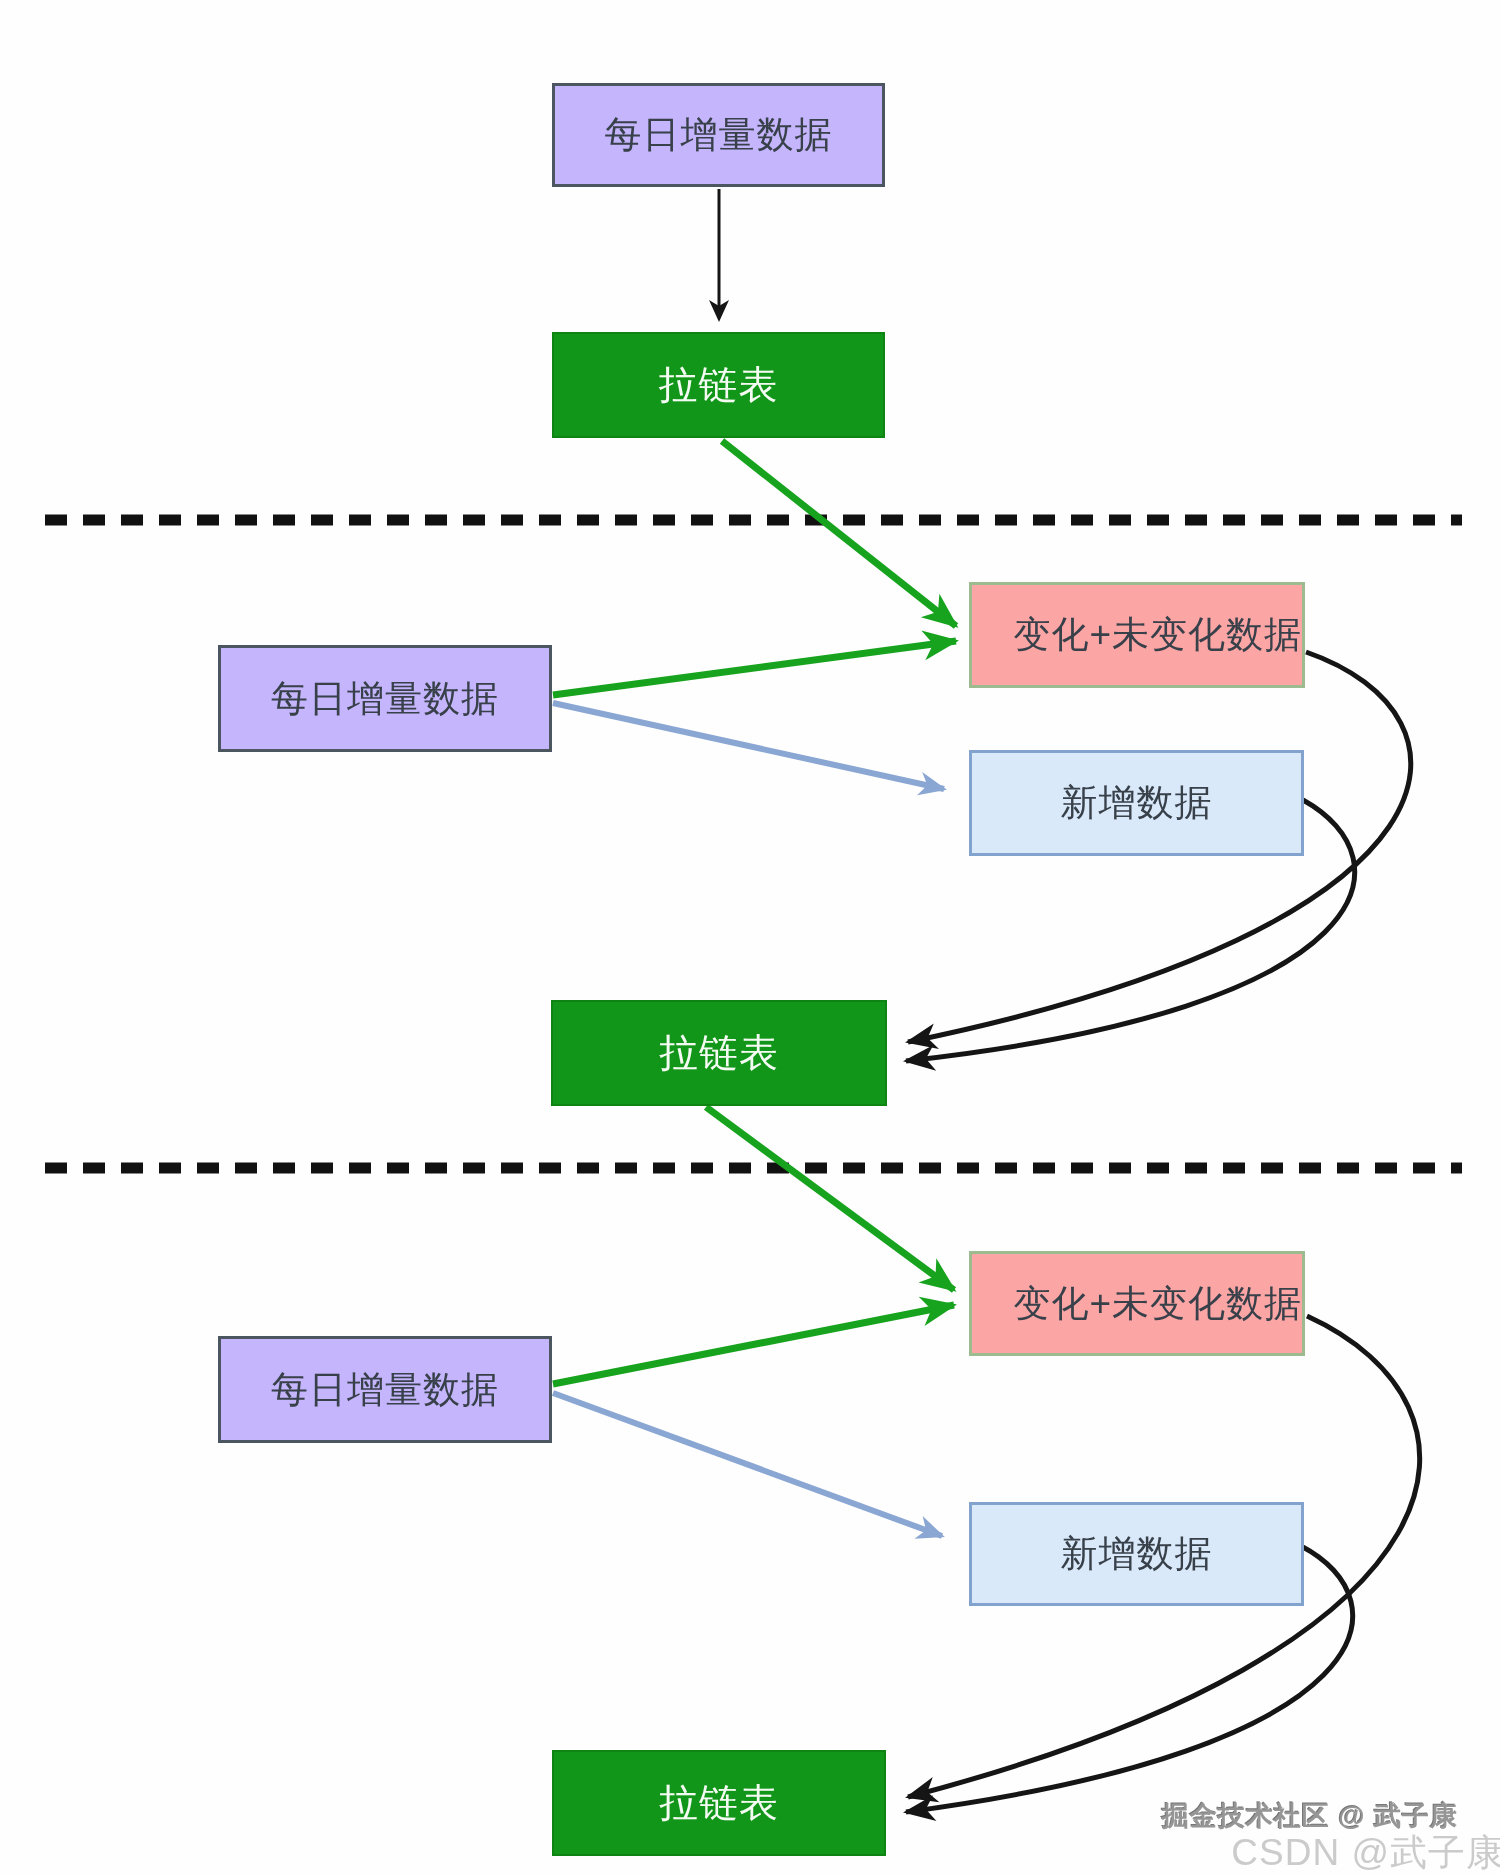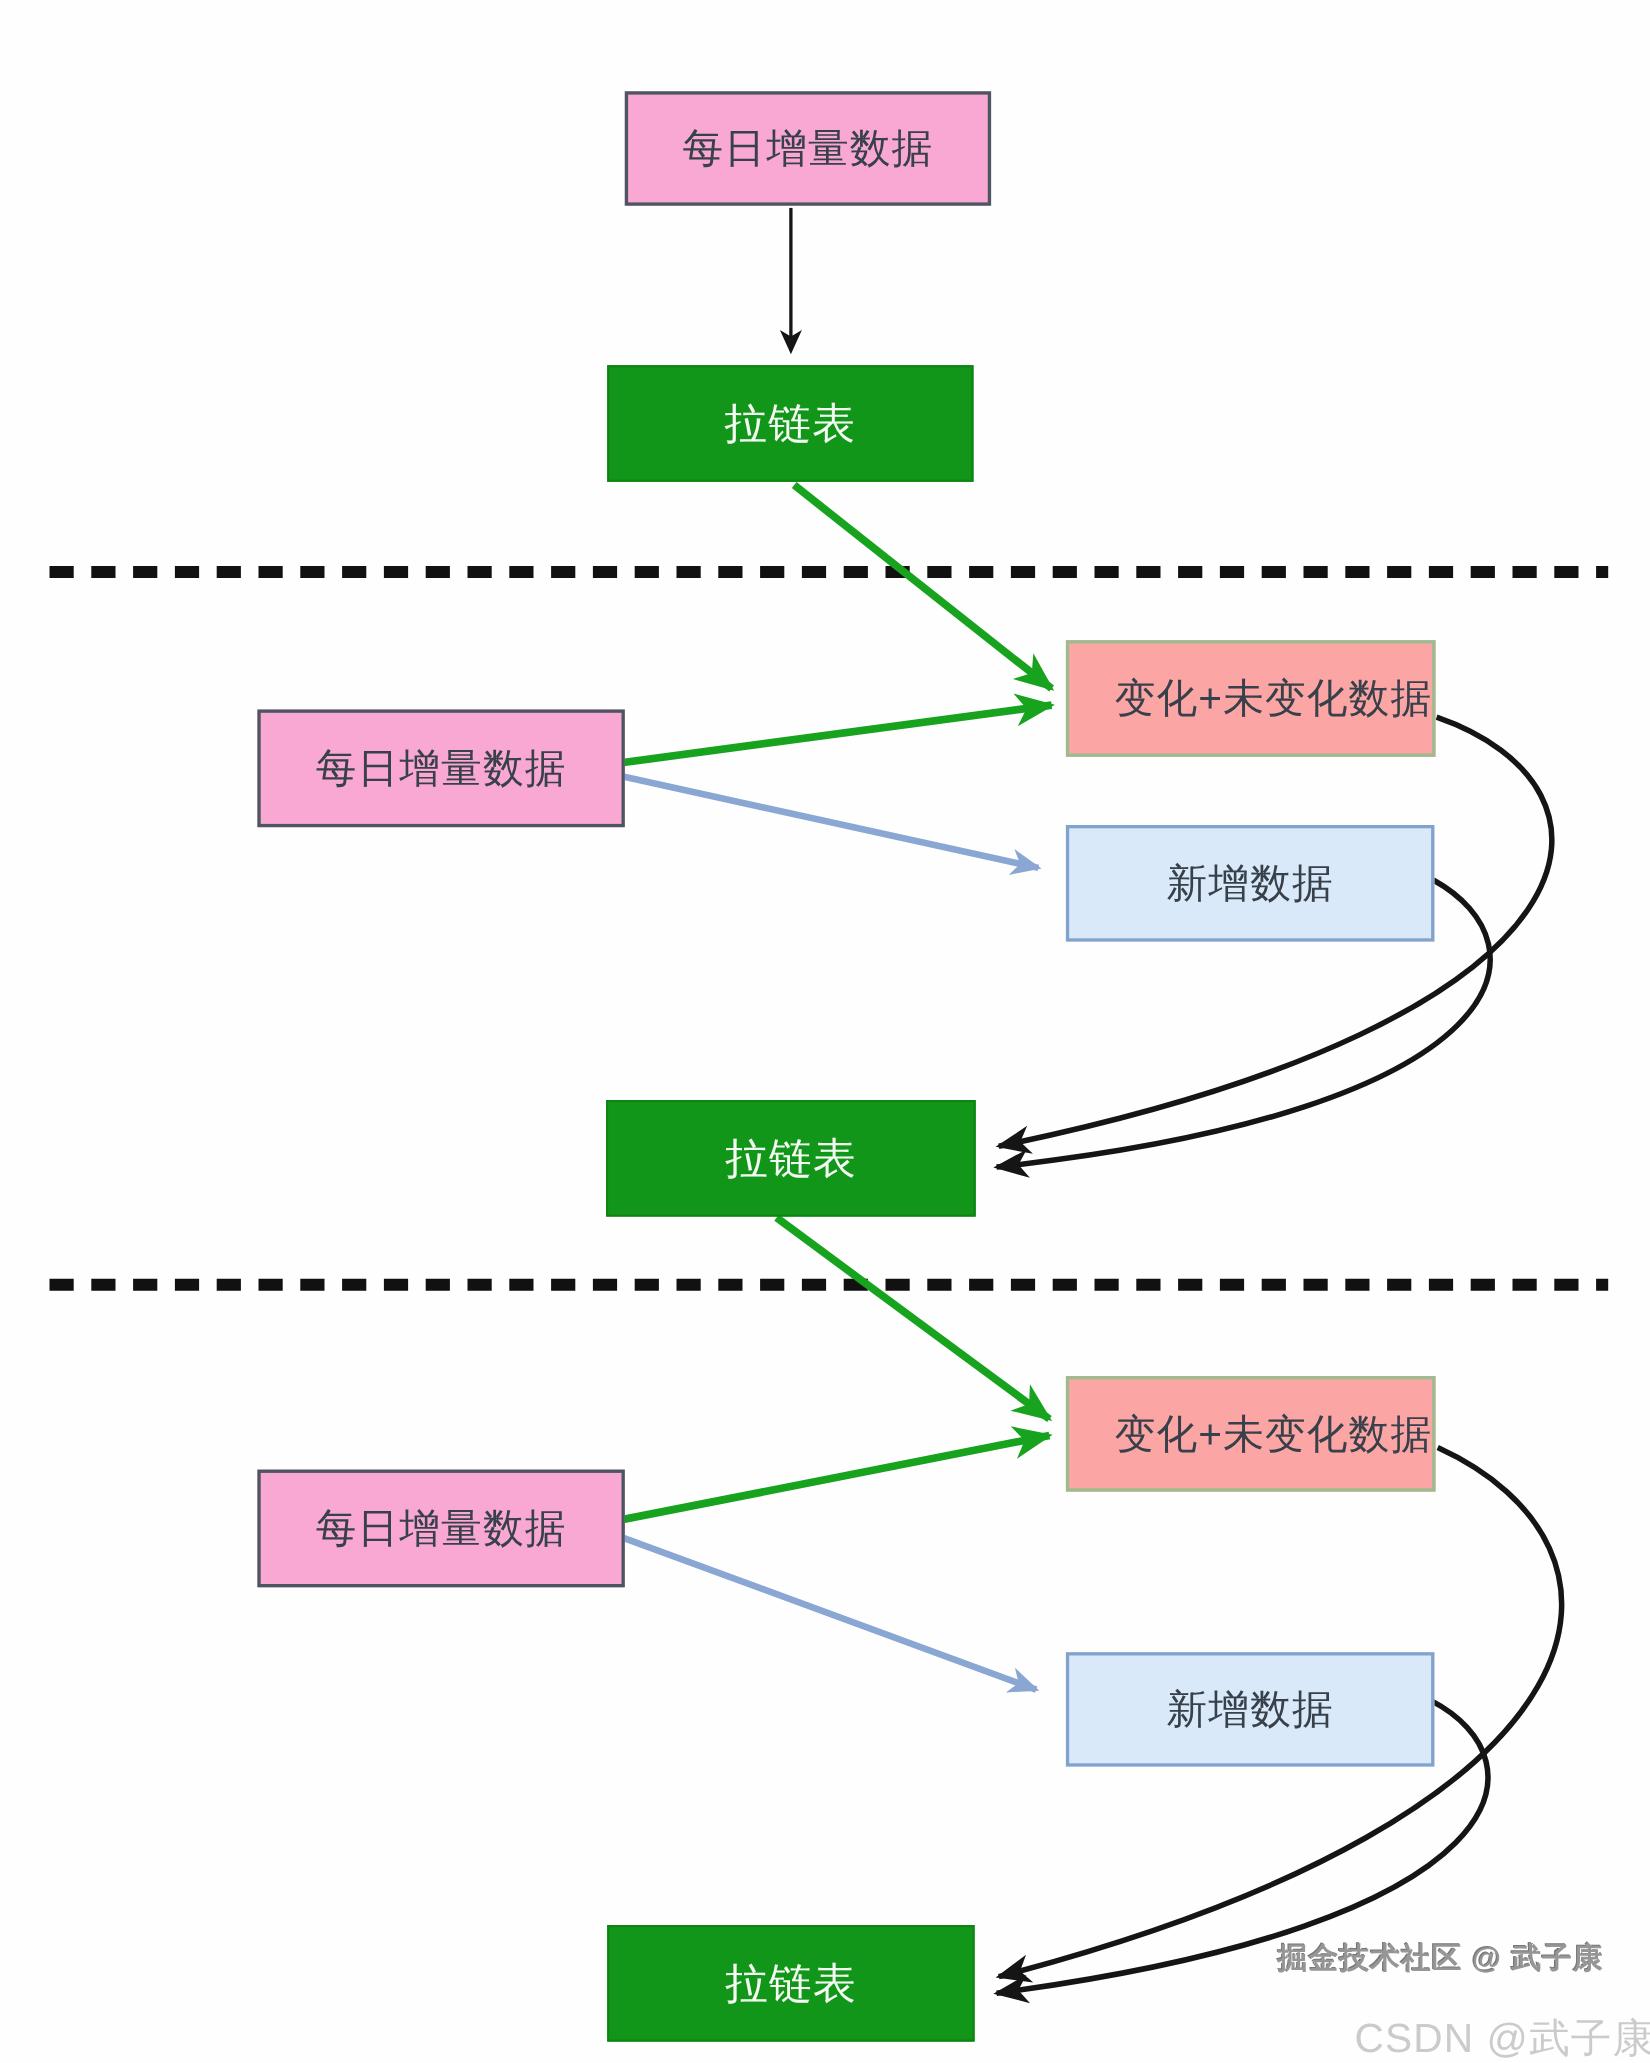--- a/index.html
+++ b/index.html
@@ -11,42 +11,41 @@
     overflow:hidden;
   }
   .wires{position:absolute;left:0;top:0;width:1500px;height:1875px;}
   .node{
     position:absolute;
     display:flex;align-items:center;justify-content:center;
     font-size:37px;color:#38404a;letter-spacing:1px;
     box-sizing:border-box;text-align:center;
   }
   .daily{
-    background:#f9a8d4;
+    background:#c4b5fd;
     border:3px solid #4c5660;
-    margin-left:16px;
   }
   .zipper{
     background:#12961a;
     border:2px solid #0e8513;
     color:#f4fbf2;
     font-size:39px;
     text-align:center;
   }
   .changed{
     background:#fca5a5;
     border:3px solid #9cbb8e;
     justify-content:flex-end;
   }
   .newdata{
     background:#d9e9fa;
     border:3px solid #82a3cd;
   }
   .wm1{
-    position:absolute;right:42px;top:1762px;
+    position:absolute;right:42px;top:1798px;
     font-size:27px;font-weight:bold;color:#969696;
     text-shadow:1px 1px 0 #ffffff, -1px -1px 0 #777777;
     letter-spacing:1px;white-space:nowrap;
   }
   .wm2{
     position:absolute;right:-4px;top:1828px;
     font-size:37px;color:#cbcbcb;
     text-shadow:1px 1px 0 #ffffff;
     letter-spacing:1px;white-space:nowrap;
   }

